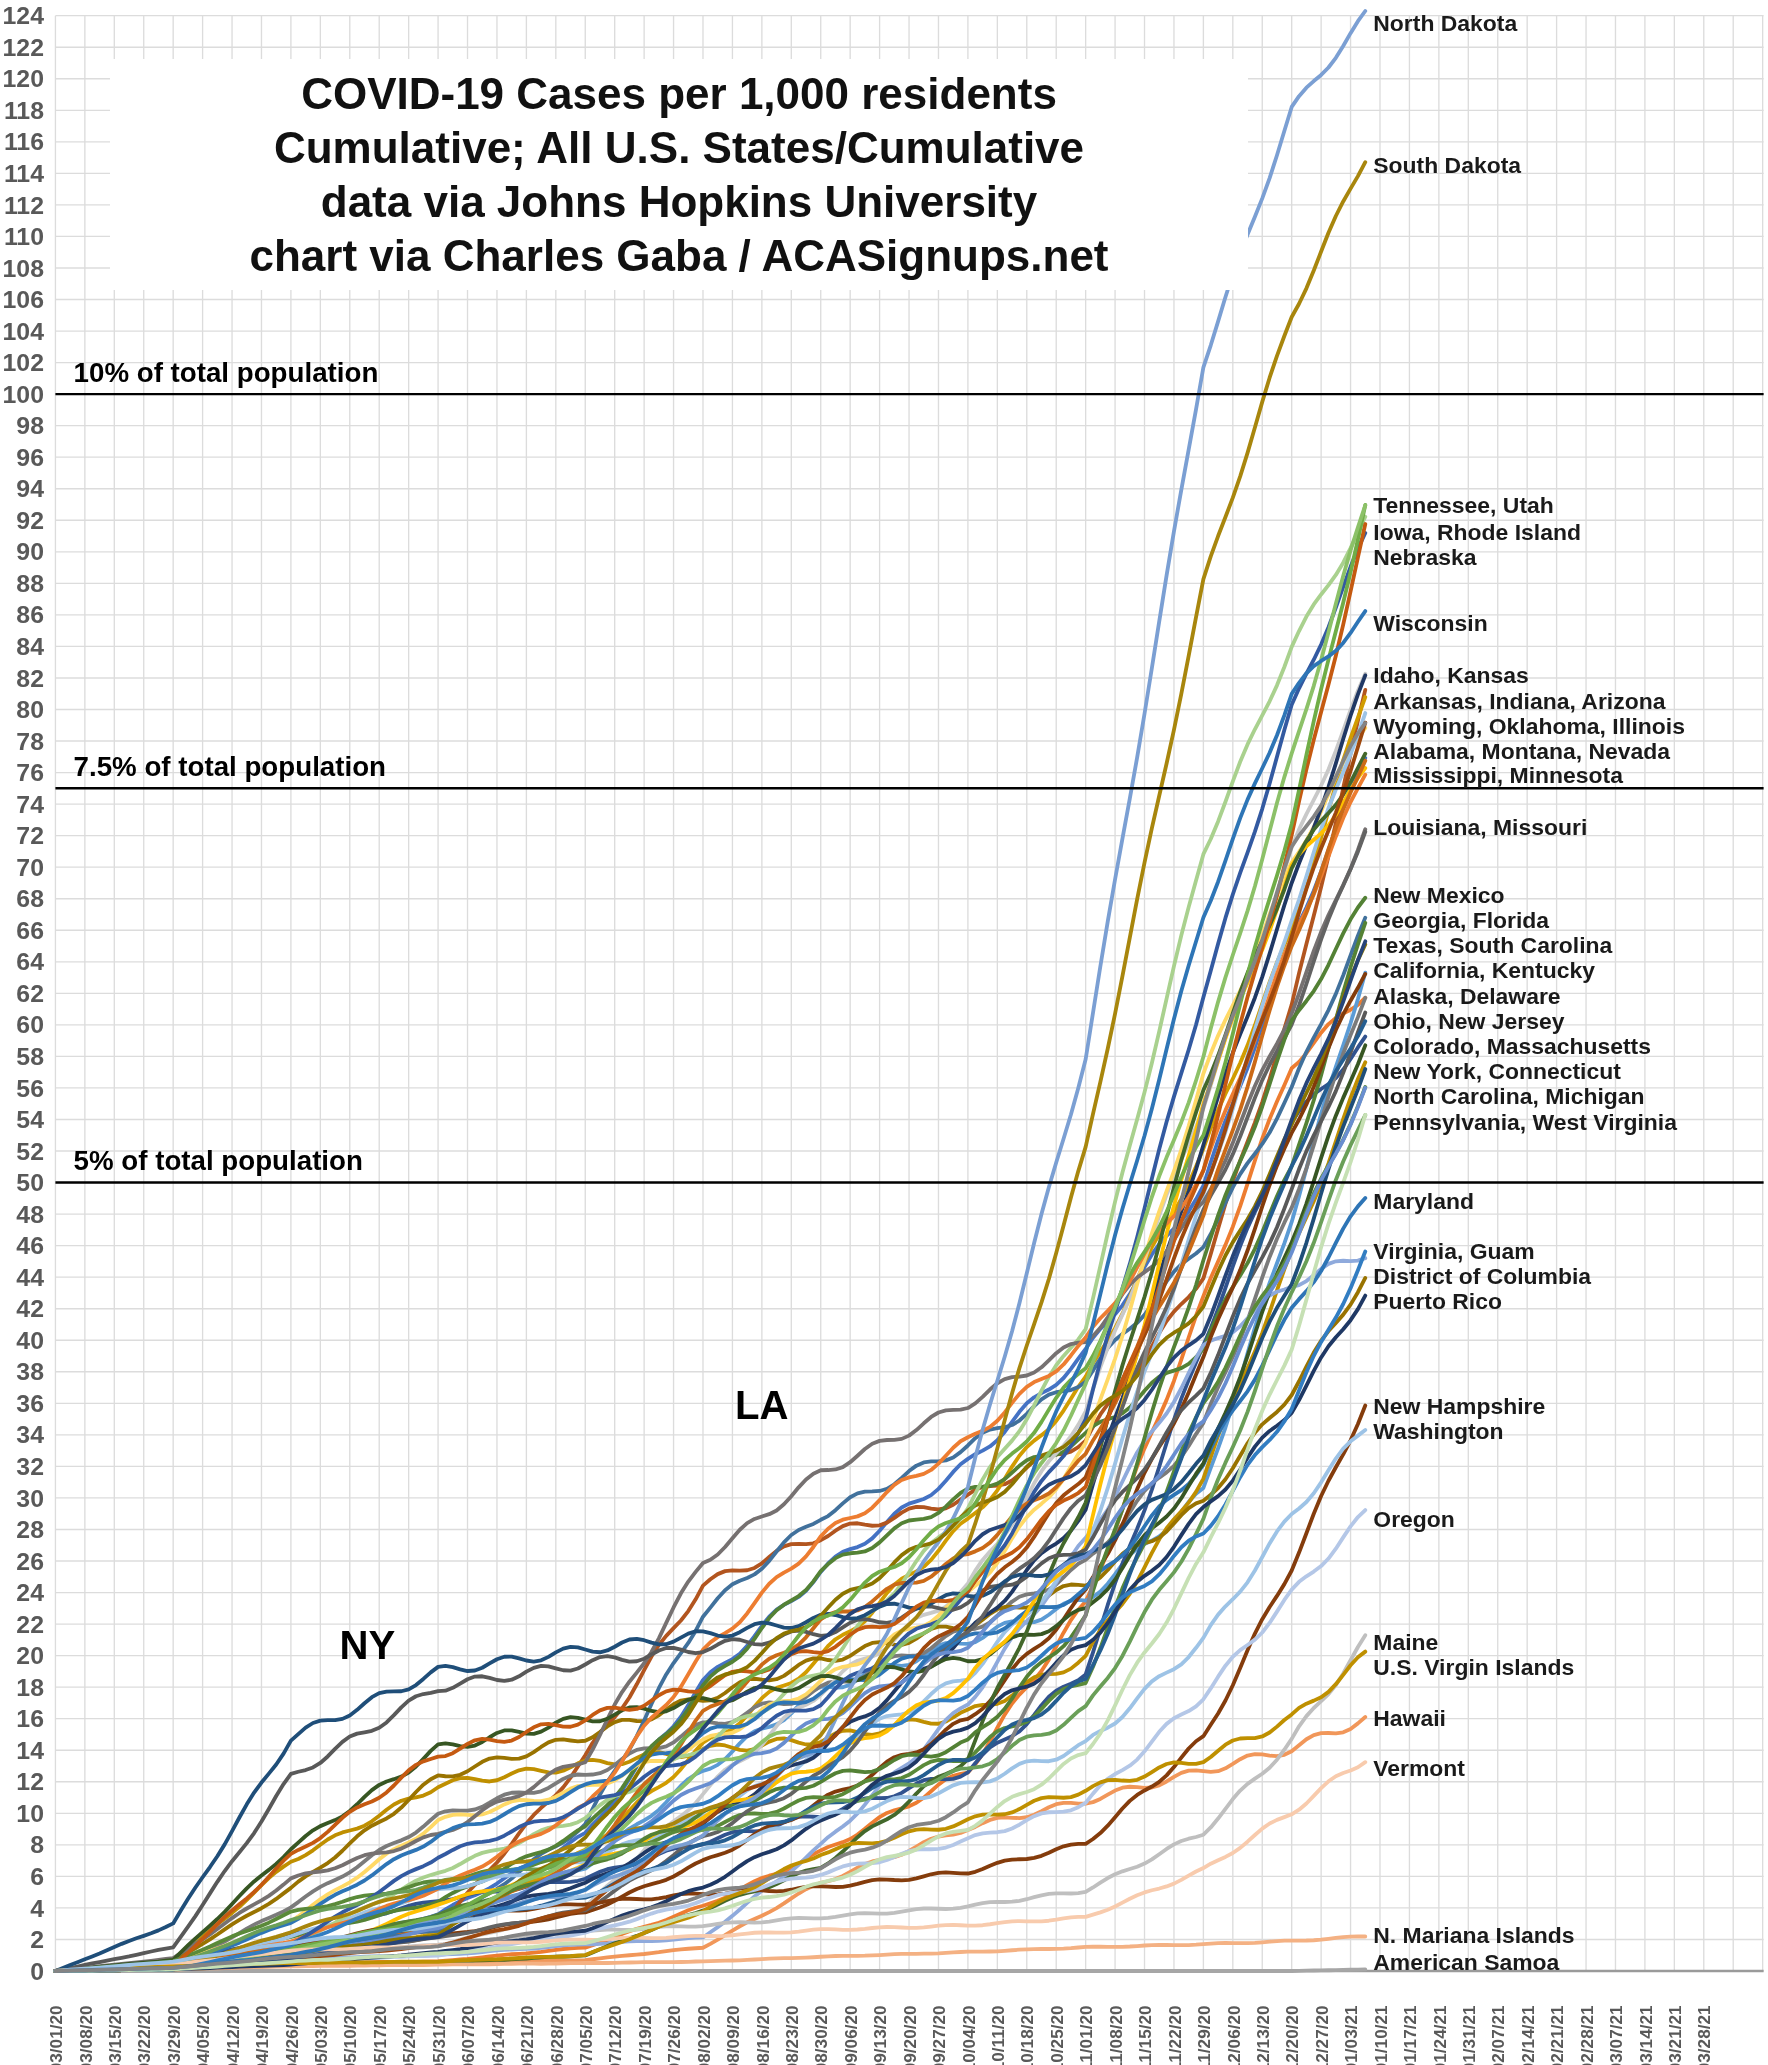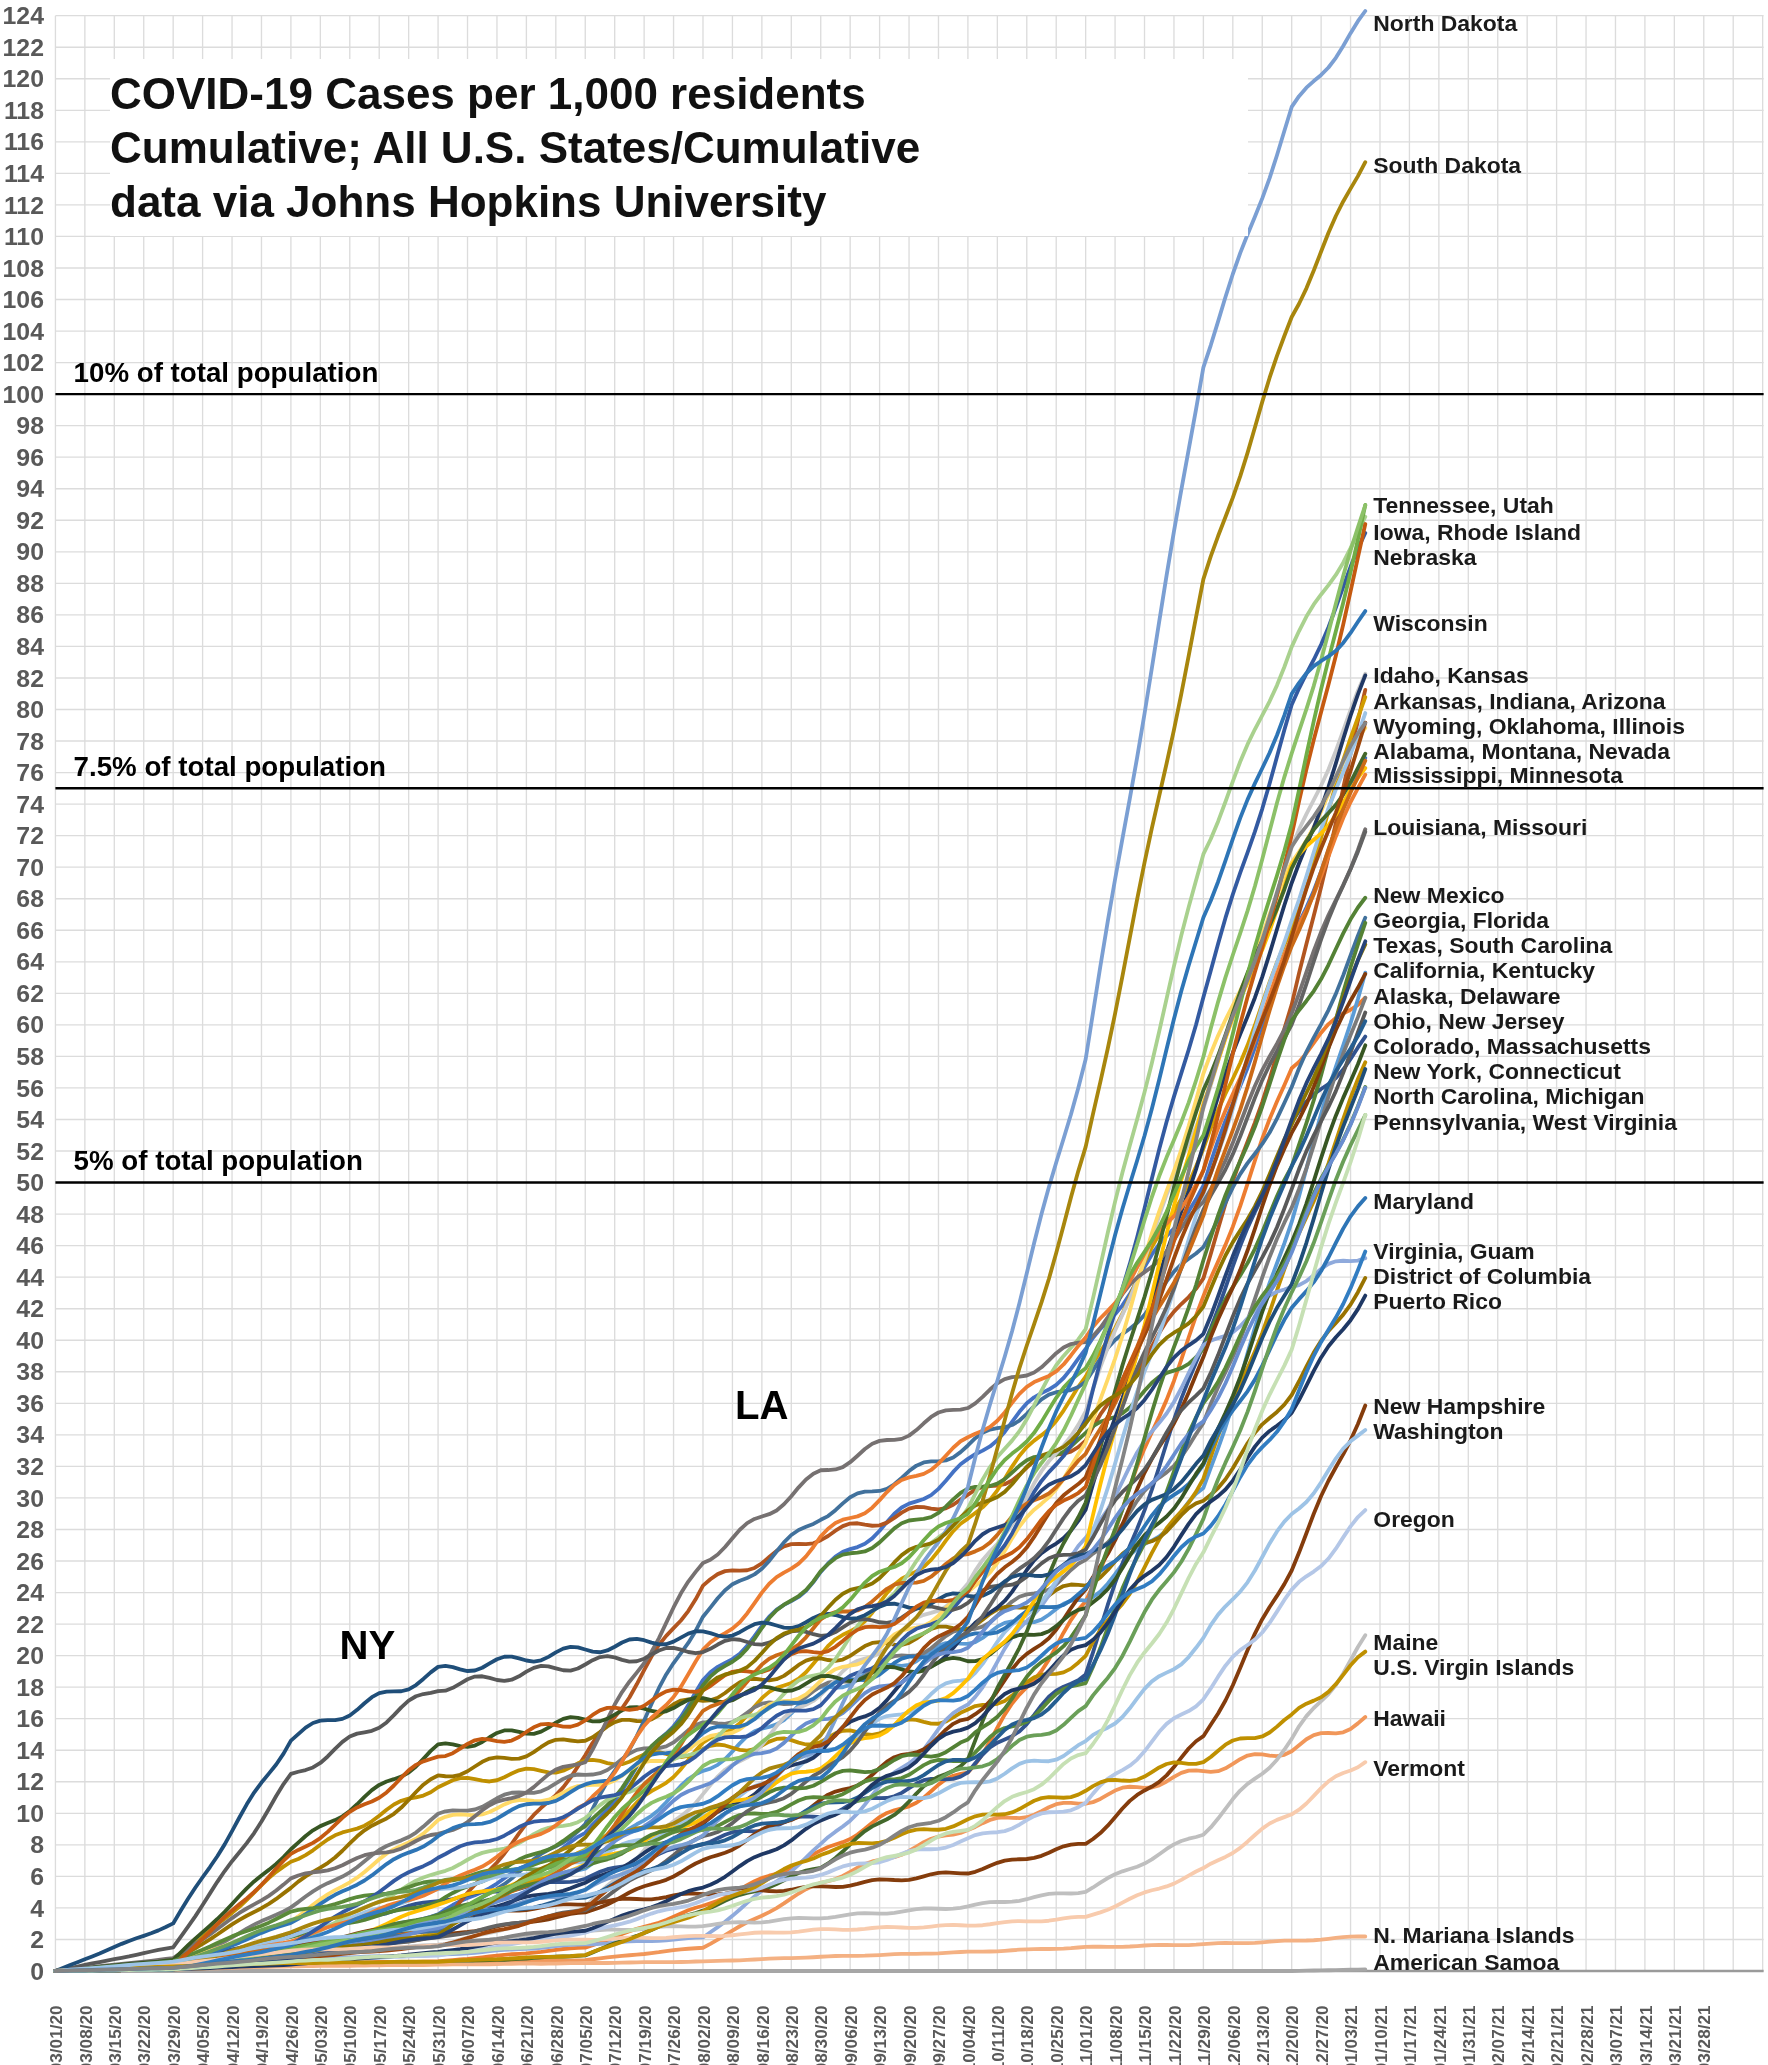--- a/index.html
+++ b/index.html
@@ -1,19 +1,19 @@
 <!DOCTYPE html>
 <html><head>
 <meta charset="utf-8">
 <style>
   html,body{margin:0;padding:0;background:#fff;}
   .page{position:relative;width:1768px;height:2066px;background:#fff;overflow:hidden;
         font-family:"Liberation Sans",sans-serif;}
   svg{position:absolute;left:0;top:0;}
-  .title-block{position:absolute;left:110px;top:59px;width:1138px;text-align:left;
+  .title-block{position:absolute;left:110px;top:59px;width:1138px;text-align:center;
     background:#fff;padding:7.6px 0;z-index:5;}
   .title-block span{display:block;font-weight:bold;color:#111;font-size:44px;line-height:54px;
     letter-spacing:0px;}
 </style>
 </head>
 <body>
 
 <div class="page">
   <svg id="chart" width="1768" height="2066" viewBox="0 0 1850 2161">
       <line x1="58" y1="2062" x2="1845.4" y2="2062" stroke="#DCDCDC" stroke-width="1.4"></line>
@@ -356,15 +356,16 @@
       <text x="1437" y="1858.15" font-size="24" fill="#1a1a1a" text-anchor="start" font-weight="bold" font-family="&quot;Liberation Sans&quot;, sans-serif">Vermont</text>
       <text x="1437" y="2033.05" font-size="24" fill="#1a1a1a" text-anchor="start" font-weight="bold" font-family="&quot;Liberation Sans&quot;, sans-serif">N. Mariana Islands</text>
       <text x="1437" y="2061.1" font-size="24" fill="#1a1a1a" text-anchor="start" font-weight="bold" font-family="&quot;Liberation Sans&quot;, sans-serif">American Samoa</text>
       <text x="384.48" y="1735.3" font-size="42" fill="#000" text-anchor="middle" font-weight="bold" font-family="&quot;Liberation Sans&quot;, sans-serif">NY</text>
       <text x="797.2" y="1484.5" font-size="42" fill="#000" text-anchor="middle" font-weight="bold" font-family="&quot;Liberation Sans&quot;, sans-serif">LA</text>
     </svg>
   <div class="title-block">
     <span>COVID-19 Cases per 1,000 residents</span>
     <span>Cumulative; All U.S. States/Cumulative</span>
     <span>data via Johns Hopkins University</span>
+    <span>chart via Charles Gaba / ACASignups.net</span>
   </div>
 </div>
 
 
 </body></html>

